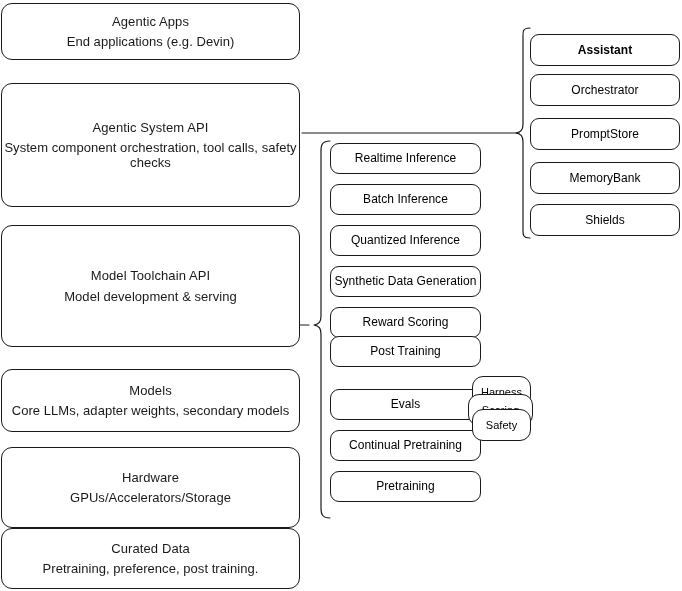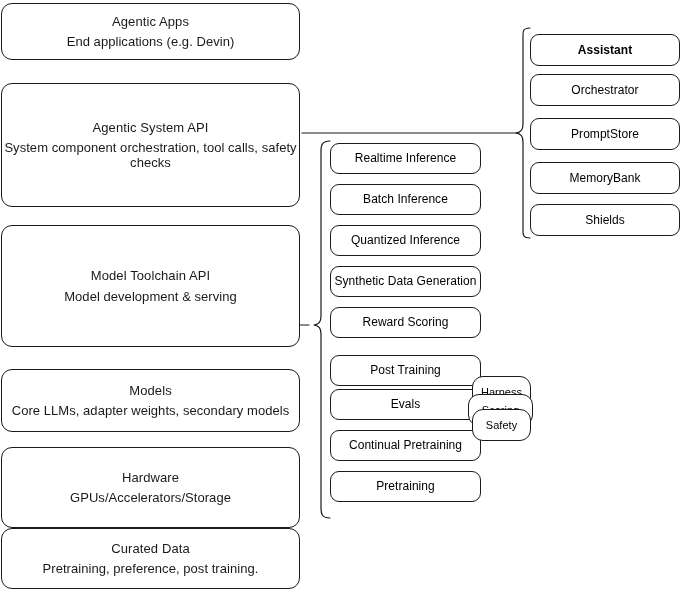--- a/index.html
+++ b/index.html
@@ -173,21 +173,21 @@
   </div>
   <div class="node cap" style="top:225px;">
     <span>Quantized Inference</span>
   </div>
   <div class="node cap" style="top:266px;">
     <span>Synthetic Data Generation</span>
   </div>
   <div class="node cap" style="top:307px;">
     <span>Reward Scoring</span>
   </div>
-  <div class="node cap" style="top:355px;">
+  <div class="node cap" style="top:336px;">
     <span>Post Training</span>
   </div>
   <div class="node cap" style="top:430px;">
     <span>Continual Pretraining</span>
   </div>
   <div class="node cap" style="top:389px;">
     <span>Evals</span>
   </div>
   <div class="node cap" style="top:471px;">
     <span>Pretraining</span>

